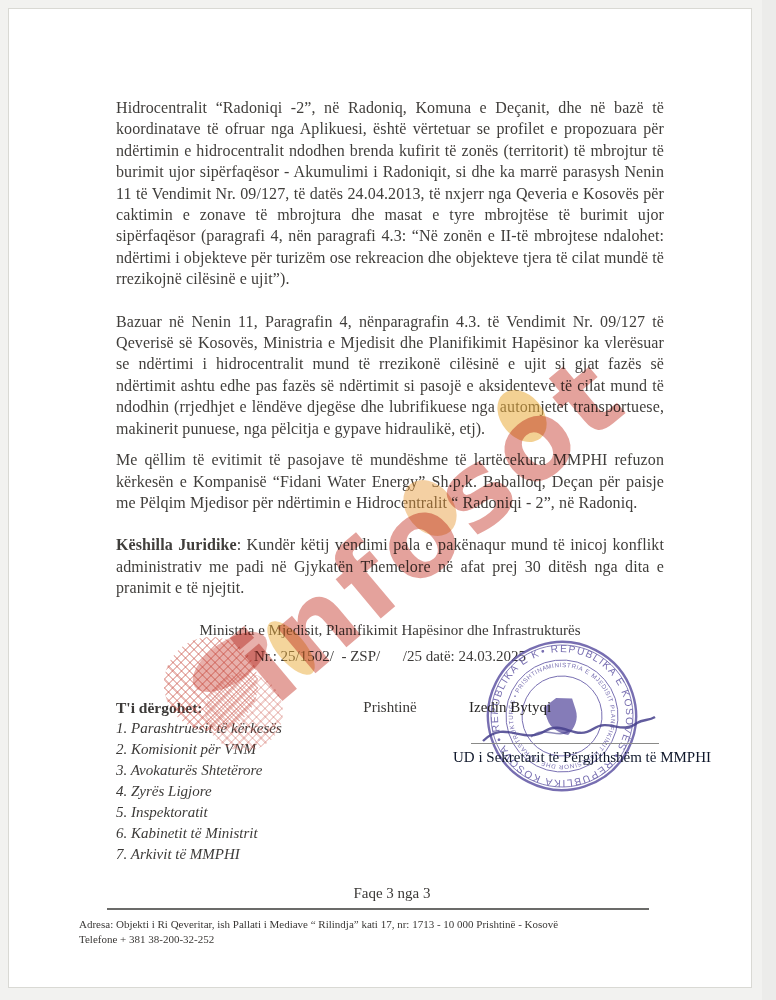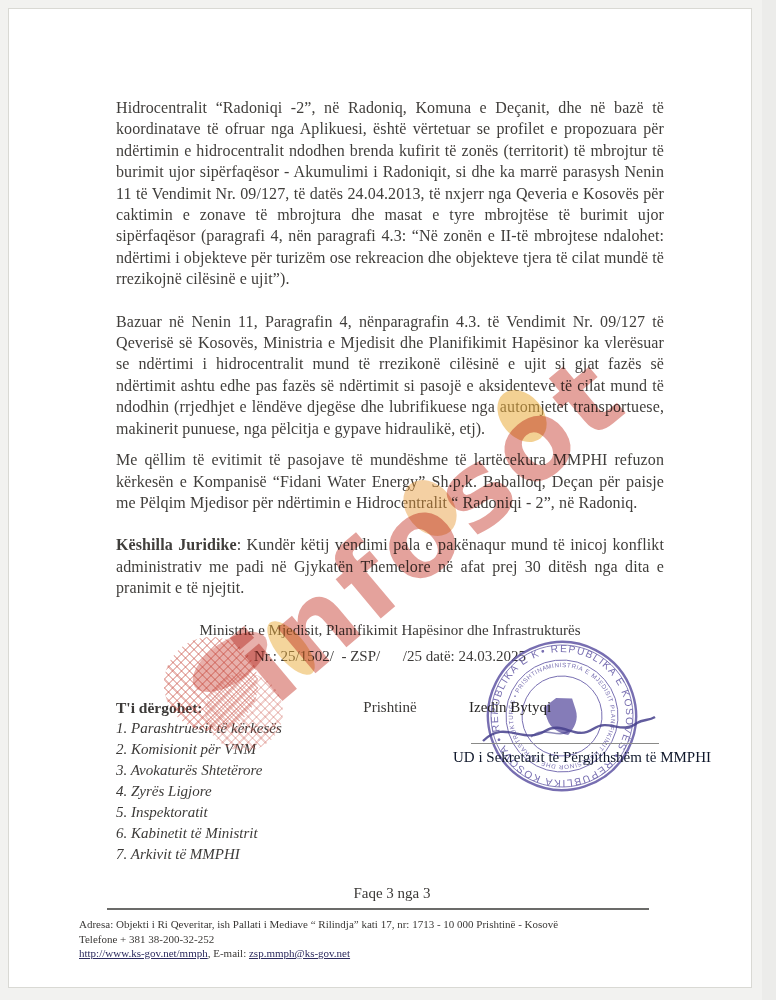--- a/index.html
+++ b/index.html
@@ -129,18 +129,17 @@
       <path d="M60,36 C72,24 86,38 98,30" fill="none" stroke="#45408c" stroke-width="1.6" opacity="0.6"></path>
     </svg>
     <div class="sig-line"></div>
     <div class="sig-title">UD i Sekretarit të  Përgjithshëm të MMPHI</div>
 
     <div class="footer-pageno">Faqe 3 nga 3</div>
     <div class="footer-rule"></div>
     <div class="footer-lines">
       <div>Adresa: Objekti i Ri Qeveritar, ish  Pallati i Mediave “ Rilindja” kati 17, nr: 1713 -  10 000 Prishtinë - Kosovë</div>
       <div>Telefone + 381 38-200-32-252</div>
-      <div><span class="footer-link">http://www.ks-gov.net/mmph</span><span>, E-mail: </span><span class="footer-link">zsp.mmph@ks-gov.net</span></div>
     </div>
 
   </div>
   <div class="edge-strip"></div>
 </div>
 
 </body></html>

